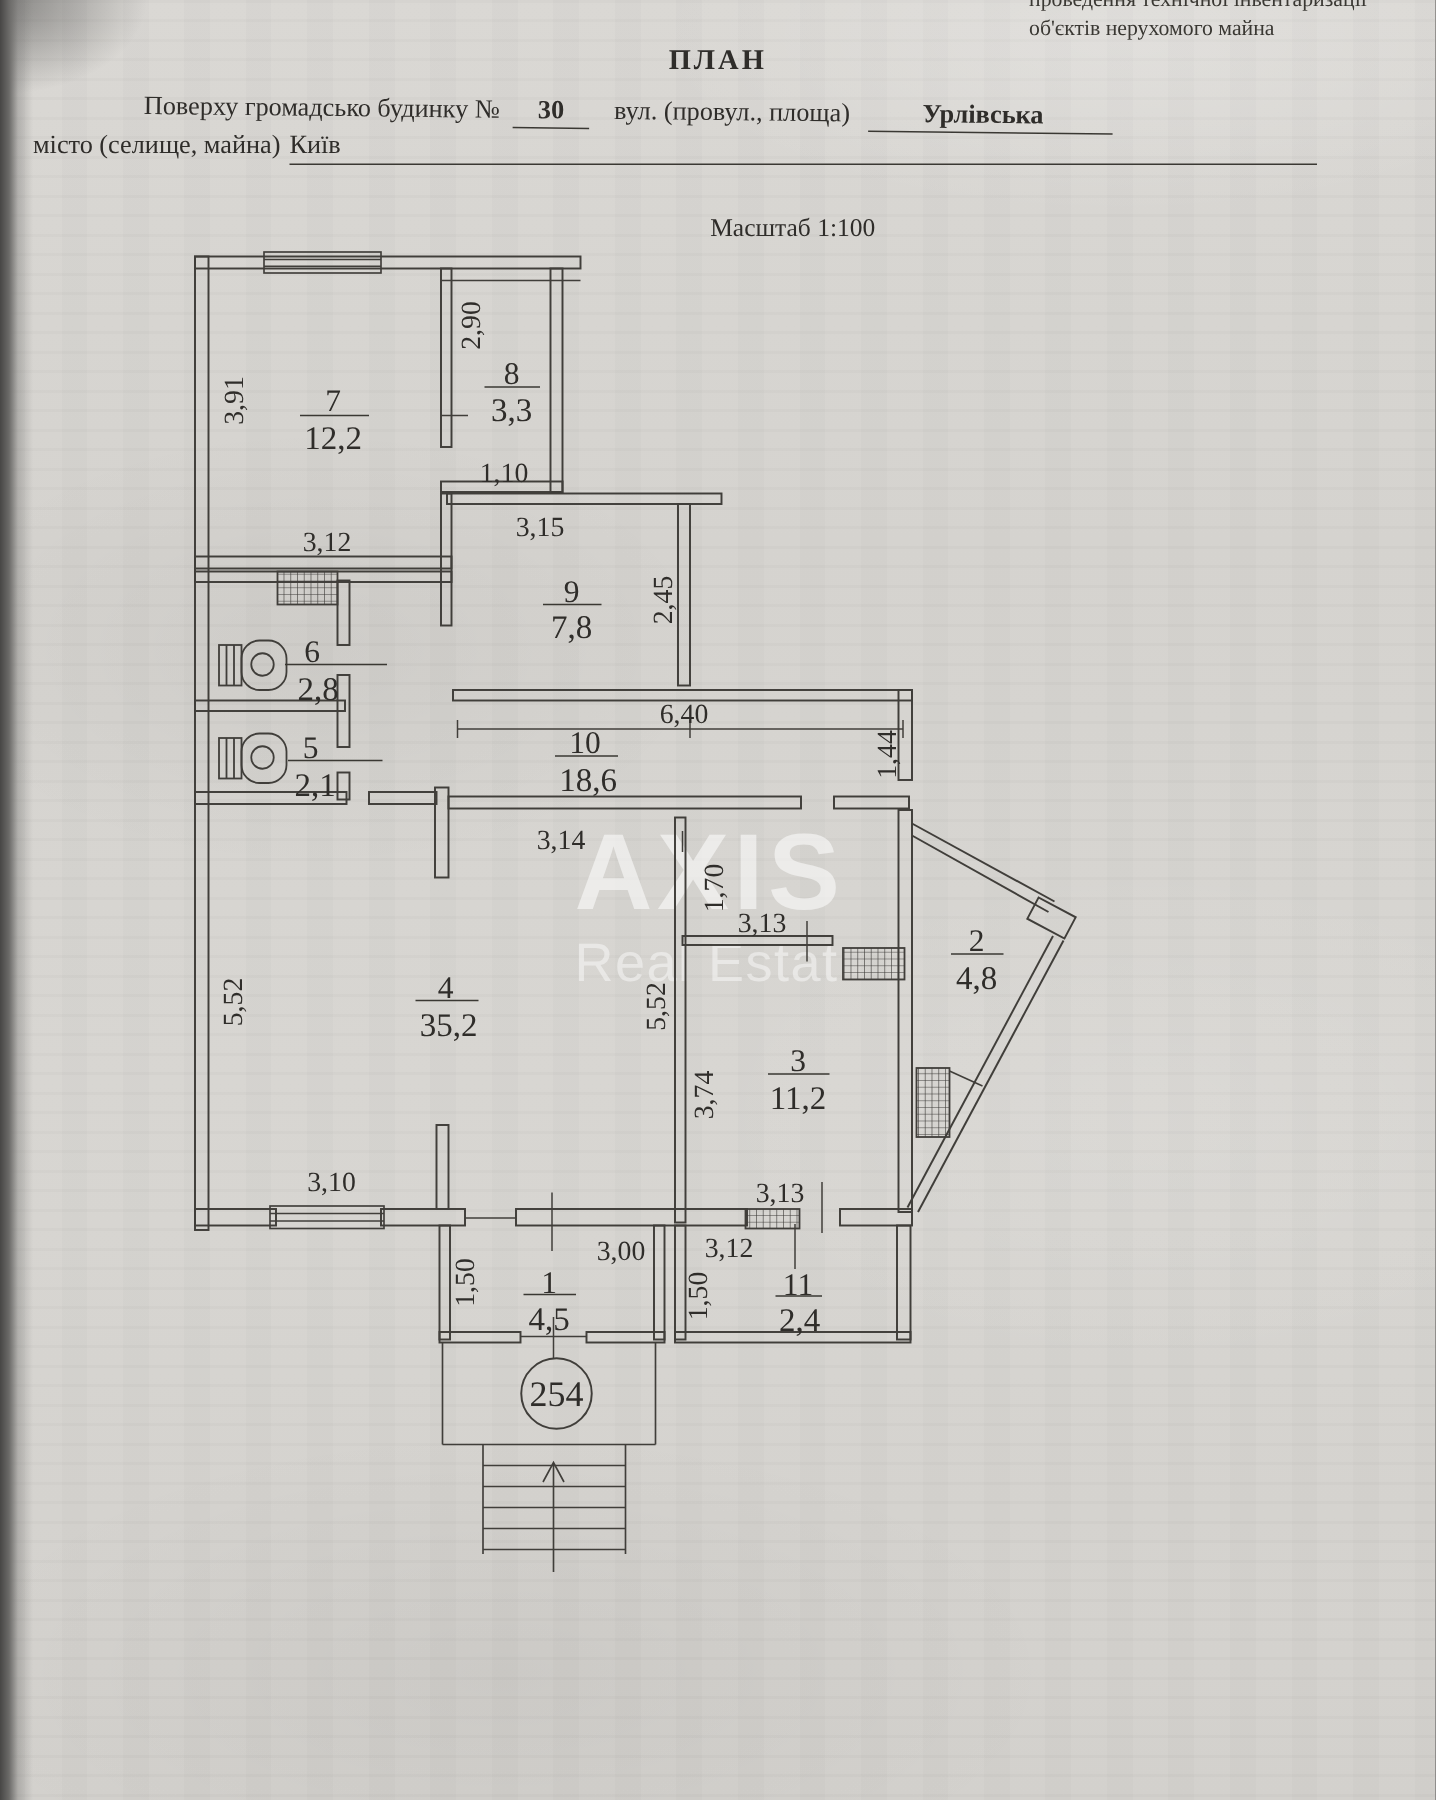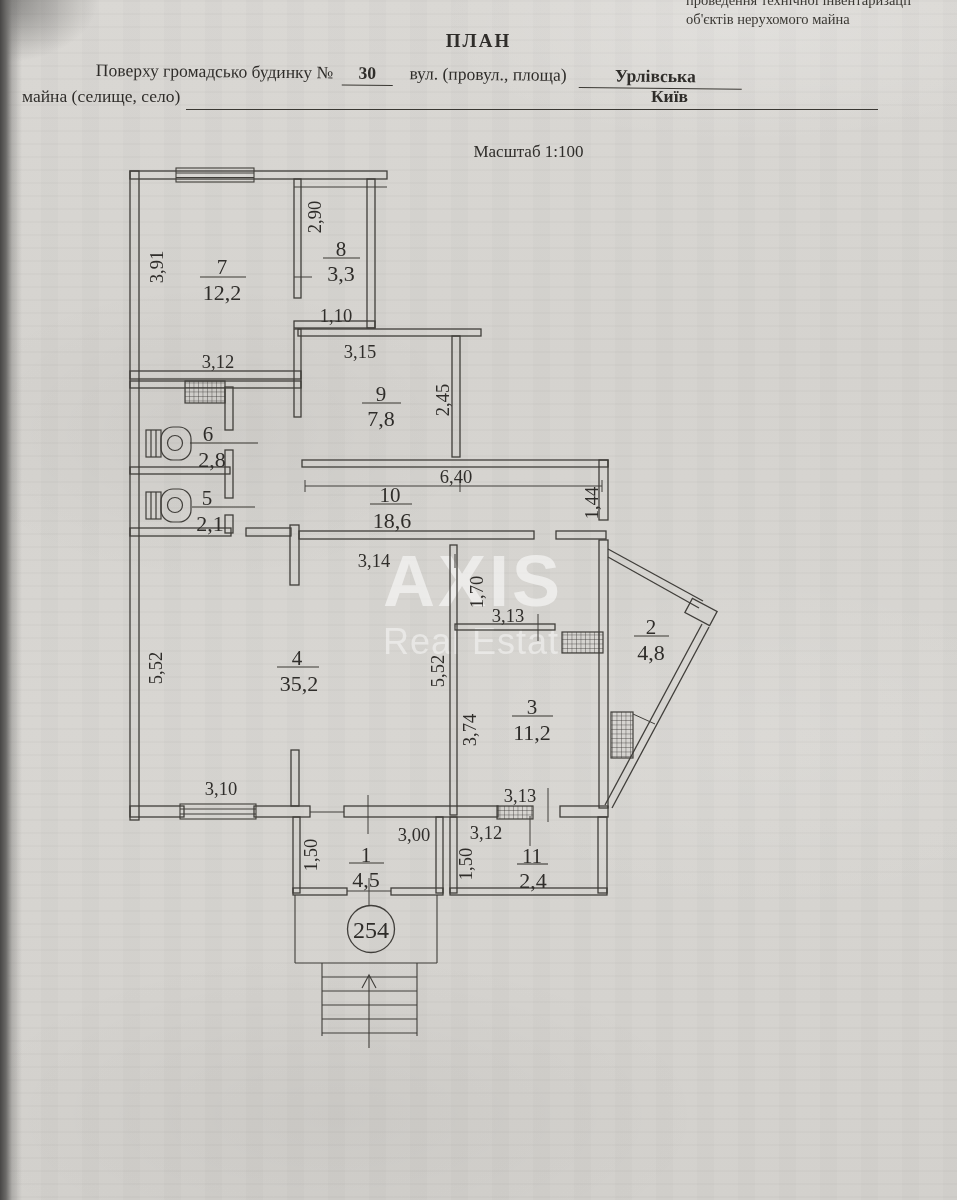--- a/index.html
+++ b/index.html
@@ -19,21 +19,21 @@
   }
   .hdr{position:absolute;inset:0;}
   .corner-note{position:absolute;left:686px;top:-9px;width:280px;font-size:14.5px;line-height:19px;color:#3a3833;}
   .doc-title{position:absolute;left:0;top:30px;width:957px;text-align:center;font-size:19px;font-weight:bold;letter-spacing:2px;}
   .form-line1{position:absolute;left:96px;top:60px;font-size:17.5px;white-space:nowrap;transform:rotate(.6deg);transform-origin:0 0;}
   .uval{font-weight:bold;border-bottom:1.6px solid #3a3833;display:inline-block;}
   .num-val{padding:0 17px 1px 17px;margin:0 4px;}
   .street-label{margin-left:8px;}
   .street-val{padding:0 46px 1px 36px;margin-left:8px;}
   .form-line2{position:absolute;left:22px;top:86px;width:856px;display:flex;align-items:baseline;font-size:17.5px;}
-  .fill-line{flex:1;border-bottom:1.6px solid #3a3833;text-align:right;font-weight:bold;padding:0 190px 2px 0;margin-left:6px;}
+  .fill-line{flex:1;border-bottom:1.6px solid #3a3833;text-align:left;font-weight:normal;padding:0 190px 2px 0;margin-left:6px;}
   .scale-line{position:absolute;left:50px;top:142px;width:957px;text-align:center;font-size:17px;}
   svg.plan{position:absolute;left:0;top:0;}
   .wm1{font-family:"Liberation Sans",sans-serif;font-size:72px;font-weight:bold;letter-spacing:3px;fill:rgba(255,255,255,.55);}
   .wm2{font-family:"Liberation Sans",sans-serif;font-size:36px;letter-spacing:1px;fill:rgba(255,255,255,.45);}
   .dim,.rnum,.rarea,.entr{font-family:"Liberation Serif",serif;fill:#2f2d2a;text-anchor:middle;dominant-baseline:central;}
   .dim{font-size:18.5px;}
   .rnum{font-size:21px;}
   .rarea{font-size:22px;}
   .entr{font-size:24px;}
   .lbl{stroke:#3a3833;stroke-width:1.1;}
@@ -49,21 +49,21 @@
       <div>об'єктів нерухомого майна</div>
     </div>
     <div class="doc-title">ПЛАН</div>
     <div class="form-line1">
       <span>Поверху громадсько будинку №</span>
       <span class="uval num-val">30</span>
       <span class="street-label">вул. (провул., площа)</span>
       <span class="uval street-val">Урлівська</span>
     </div>
     <div class="form-line2">
-      <span>майна (селище, село)</span>
+      <span>місто (селище, майна)</span>
       <span class="fill-line">Київ</span>
     </div>
     <div class="scale-line">Масштаб 1:100</div>
   </div>
 
   <svg class="plan" width="957" height="1200" viewBox="0 0 957 1200">
     <defs>
       <pattern id="grid" width="4.5" height="4.5" patternUnits="userSpaceOnUse">
         <path d="M0 0H4.5M0 0V4.5" stroke="#3c3a37" stroke-width="0.8" fill="none"></path>
       </pattern>

